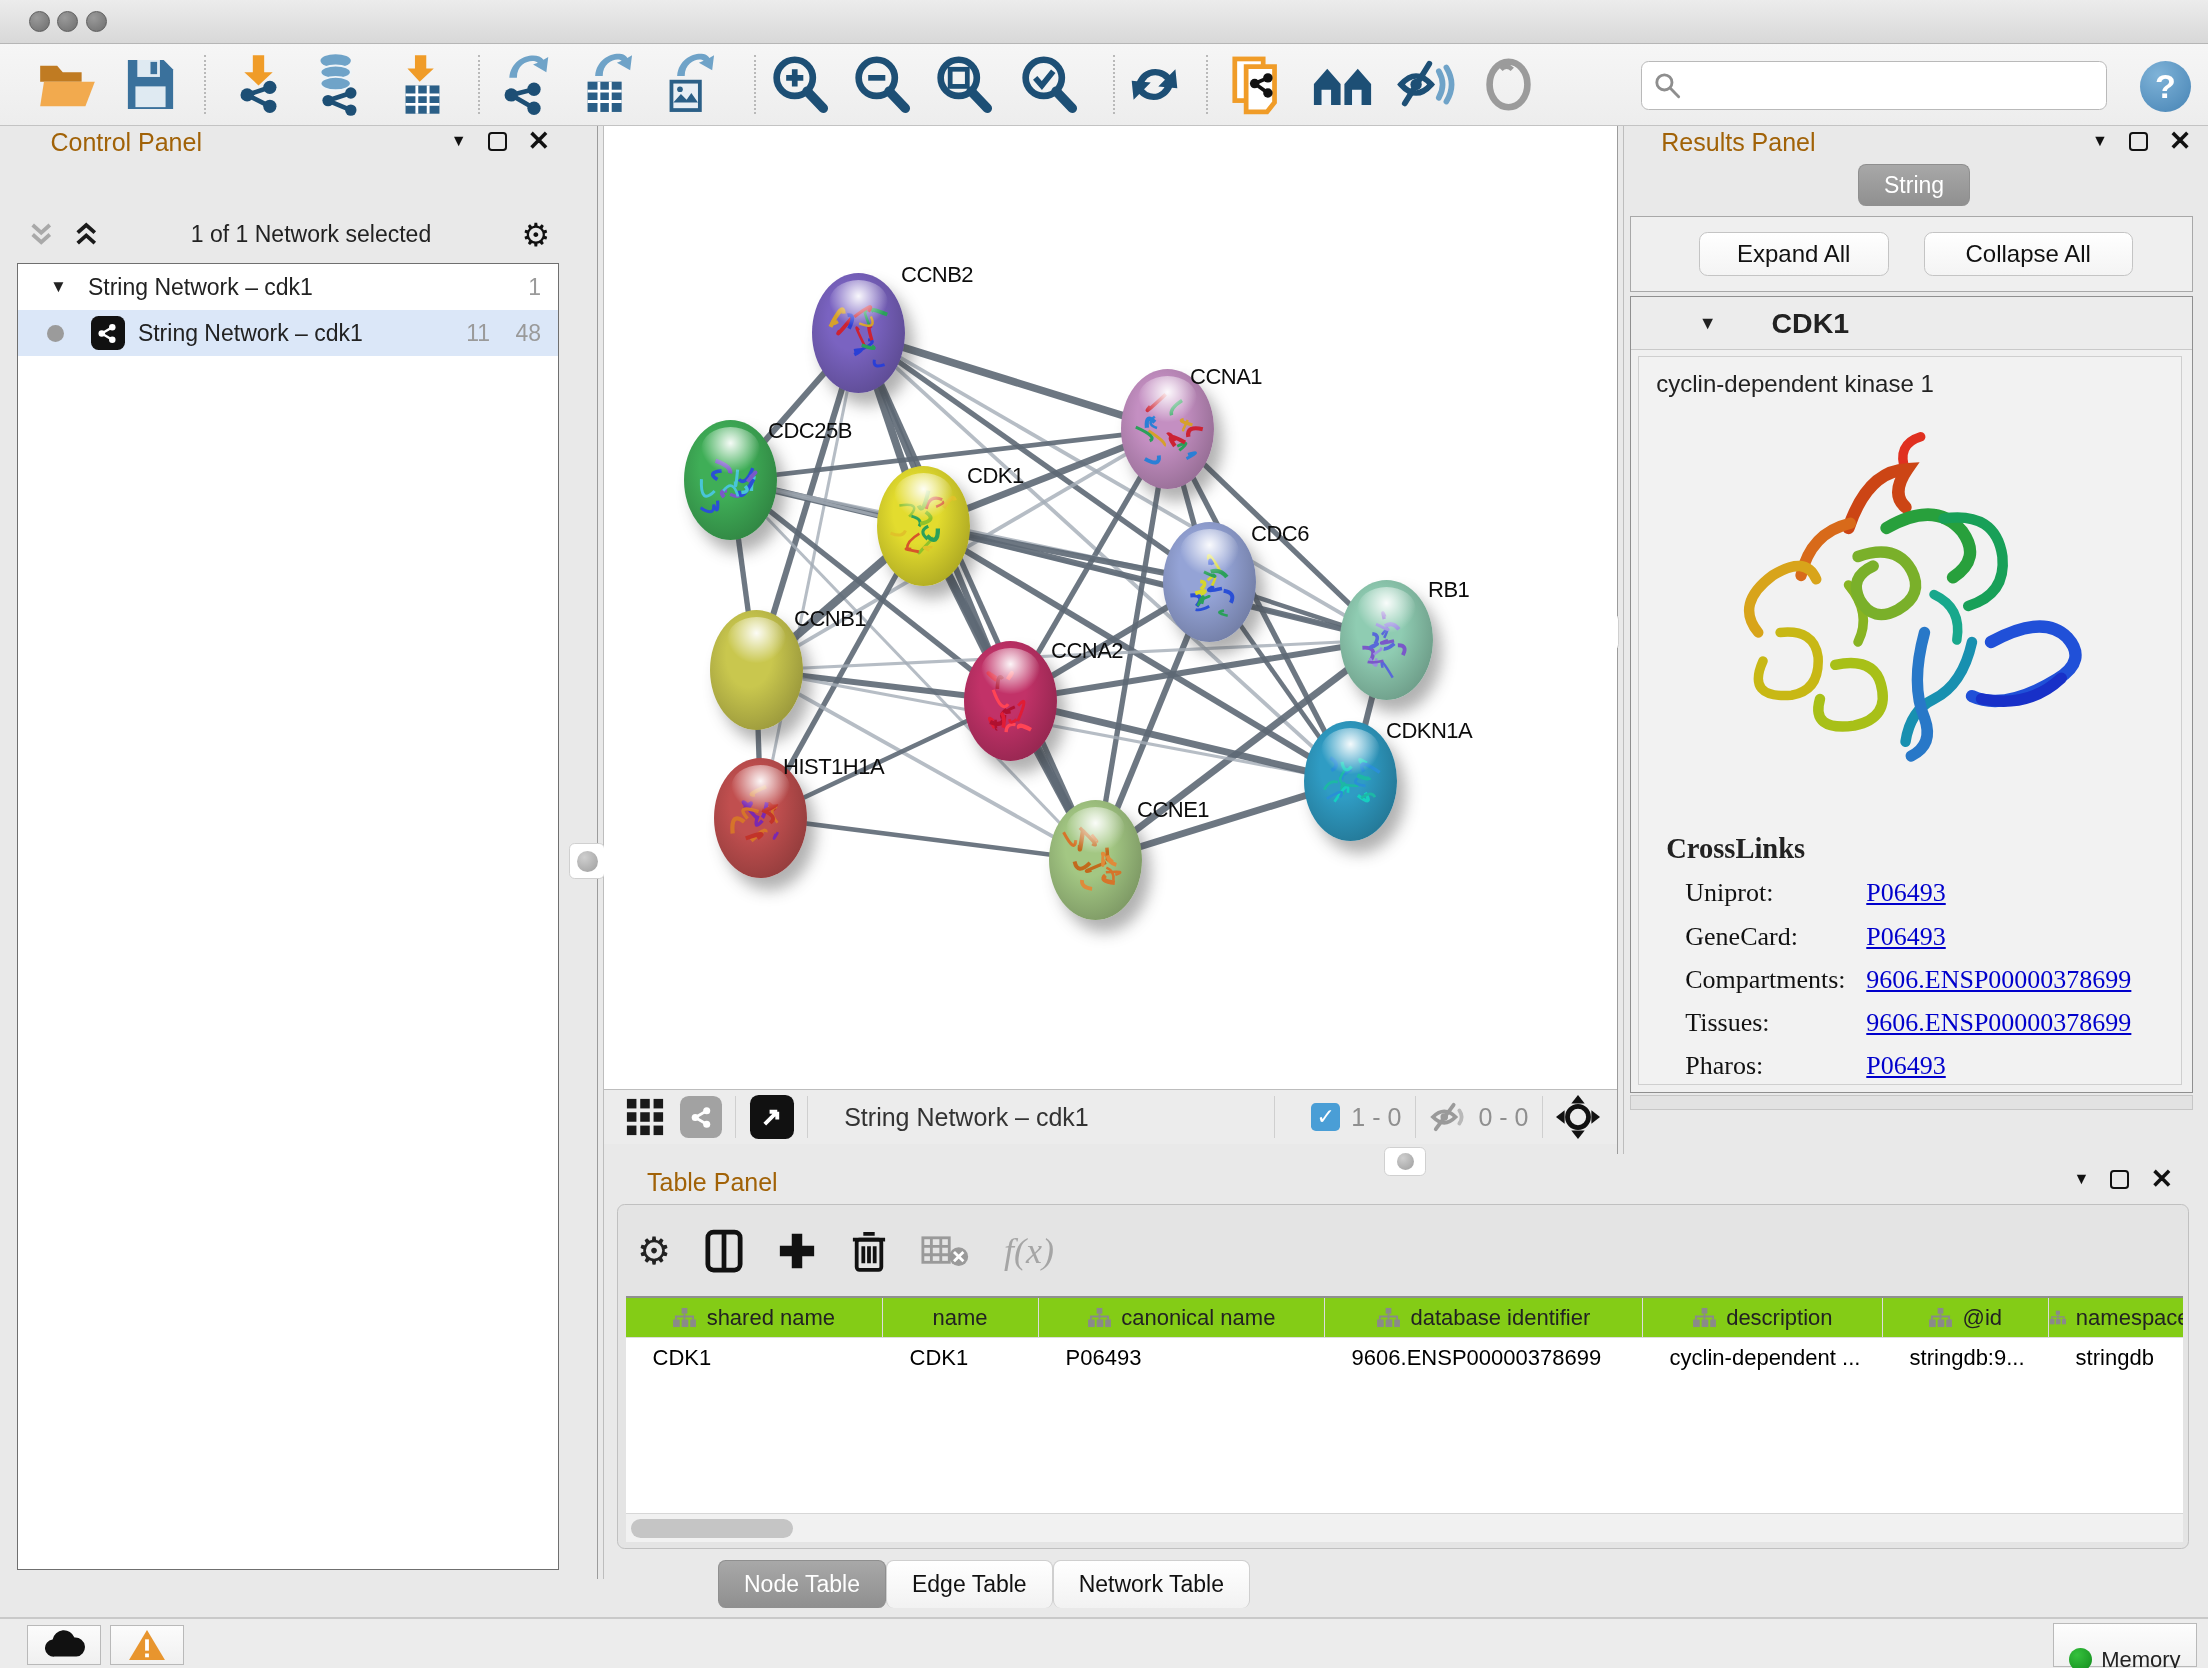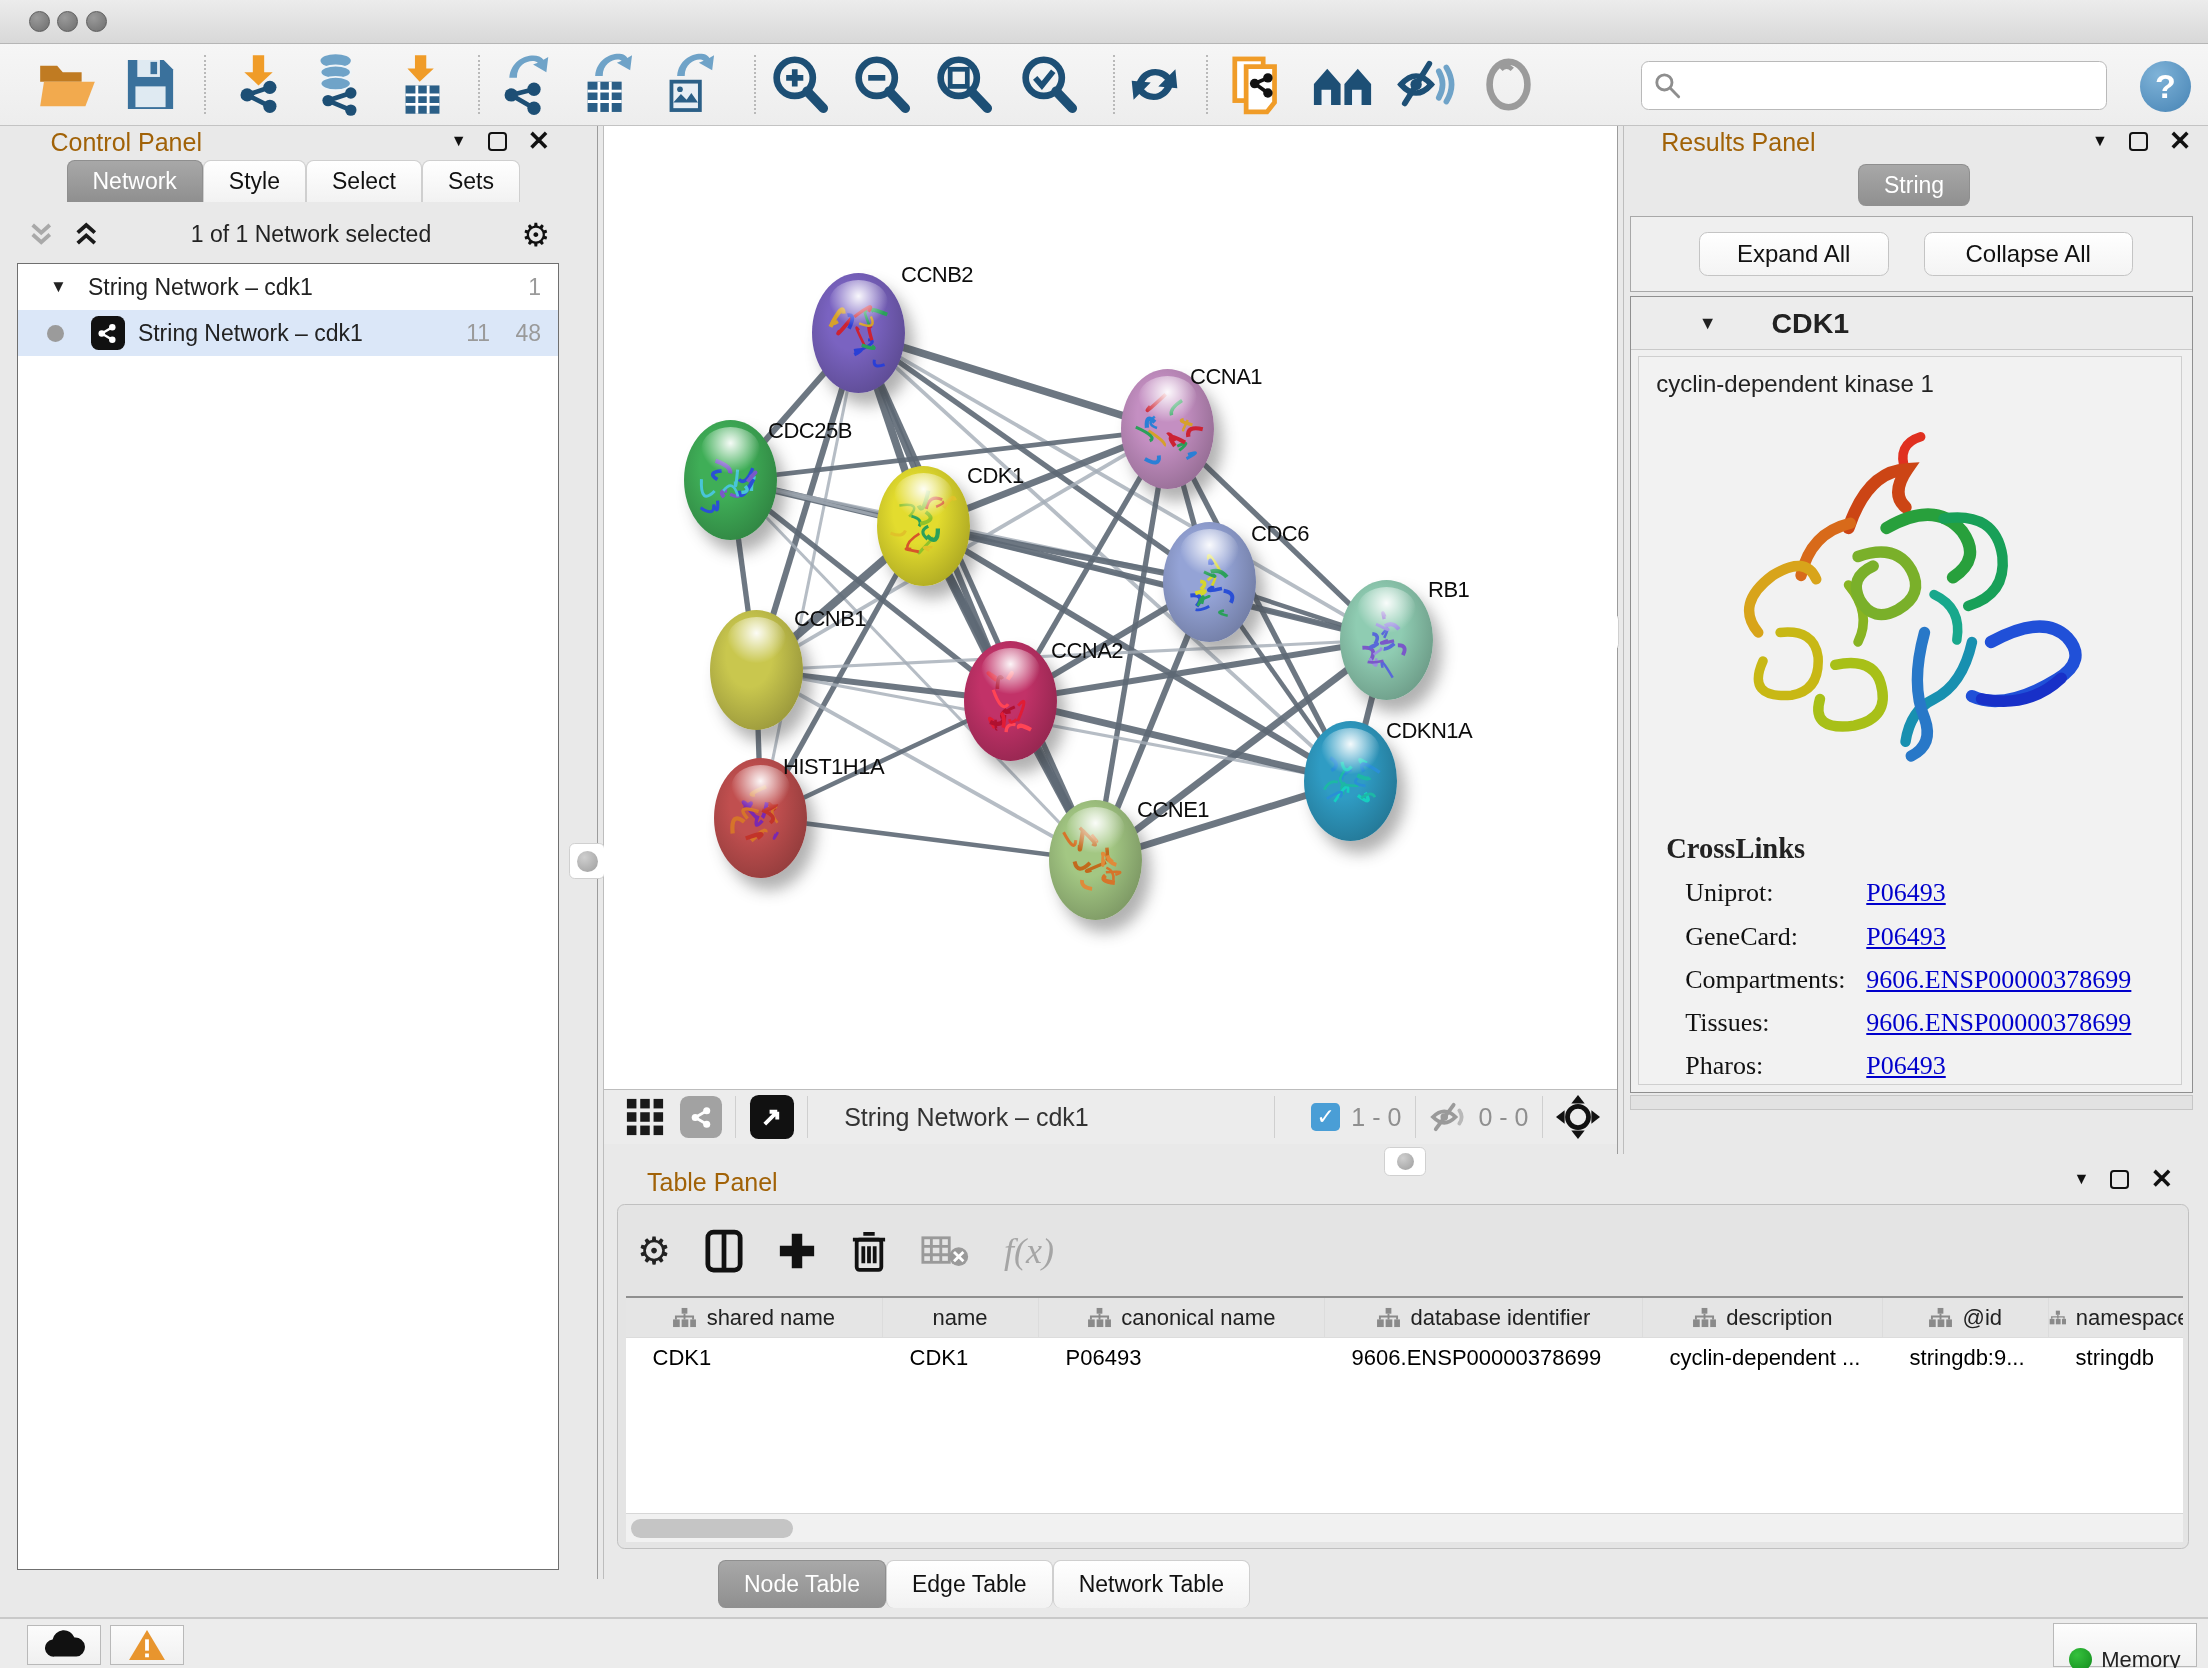--- a/index.html
+++ b/index.html
@@ -89,21 +89,21 @@
   .cl-label { width:181px; color:#111; }
   .cl-link { color:#0000cc; text-decoration:underline; }
   .rp-scrollstrip { position:absolute; left:5.7px; top:969px; width:563px; height:15px; background:#e2e2e2; border:1px solid #c6c6c6; }
 
   
   .table-panel-title { position:absolute; left:623px; top:1168px; }
   .table-panel { position:absolute; left:617px; top:1204px; width:1572px; height:345px;
     background:#e4e4e4; border:1.9px solid #c0c0c0; border-radius:7.6px; }
   .tp-toolbar { position:absolute; left:19px; top:15px; height:61px; display:flex; align-items:center; gap:34px; }
   .tp-table { position:absolute; left:7.6px; top:91px; width:1557px; height:217px; background:#fff; border-top:2.9px solid #8f8f8f; overflow:hidden; }
-  .tp-header { display:flex; height:40px; background:#e5e5e5; border-bottom:1.9px solid #dcdcdc; }
+  .tp-header { display:flex; height:40px; background:#84cc16; border-bottom:1.9px solid #dcdcdc; }
   .th { display:flex; align-items:center; justify-content:center; gap:9.5px; font-size:22px; color:#222;
     border-right:1.9px solid #dcdcdc; overflow:hidden; white-space:nowrap; flex:none; }
   .tp-row { display:flex; height:40px; }
   .td { font-size:22px; color:#000; padding-left:27px; display:flex; align-items:center; overflow:hidden; white-space:nowrap; flex:none; }
   .tp-scroll { position:absolute; left:7.6px; top:308px; width:1557px; height:28.5px; background:#f1f1f1; border-top:1px solid #d7d7d7; }
   .tp-thumb { position:absolute; left:5.7px; top:4.8px; width:162px; height:19px; background:#c5c5c5; border-radius:9.5px; }
   .tp-tabs { position:absolute; left:718px; top:1560px; display:flex; }
   .tp-tabs .tab { border-radius:7.6px; height:48px; }
   .tp-tabs .tab.sel { border-radius:7.6px; }
 
@@ -285,26 +285,20 @@
 
 <div class="control-panel">
   <div style="position:relative; height:32px;">
     <span class="panel-title" style="position:absolute;left:17px;top:1.9px">Control Panel</span>
     <div class="panel-ctls" style="right:13.3px; top:5.7px;">
       <span class="pc-arrow">▼</span>
       <span class="pc-float"></span>
       <span class="pc-close">✕</span>
     </div>
   </div>
-  <div class="cp-tabs" id="cp-tabs">
-      <div class="tab sel">Network</div>
-      <div class="tab">Style</div>
-      <div class="tab">Select</div>
-      <div class="tab">Sets</div>
-    </div>
   <div class="cp-status">
     <svg class="chev" width="28.5" height="25" viewBox="0 0 30 26">
       <path d="M6 3 l9 8 9 -8 M6 13 l9 8 9 -8" fill="none" stroke="#a9a9a9" stroke-width="4"></path>
     </svg>
     <svg class="chev" width="28.5" height="25" viewBox="0 0 30 26">
       <path d="M6 11 l9 -8 9 8 M6 22 l9 -8 9 8" fill="none" stroke="#1a1a1a" stroke-width="4"></path>
     </svg>
     <span class="cp-status-text">1 of 1 Network selected</span>
     <span class="gear">⚙</span>
   </div>

